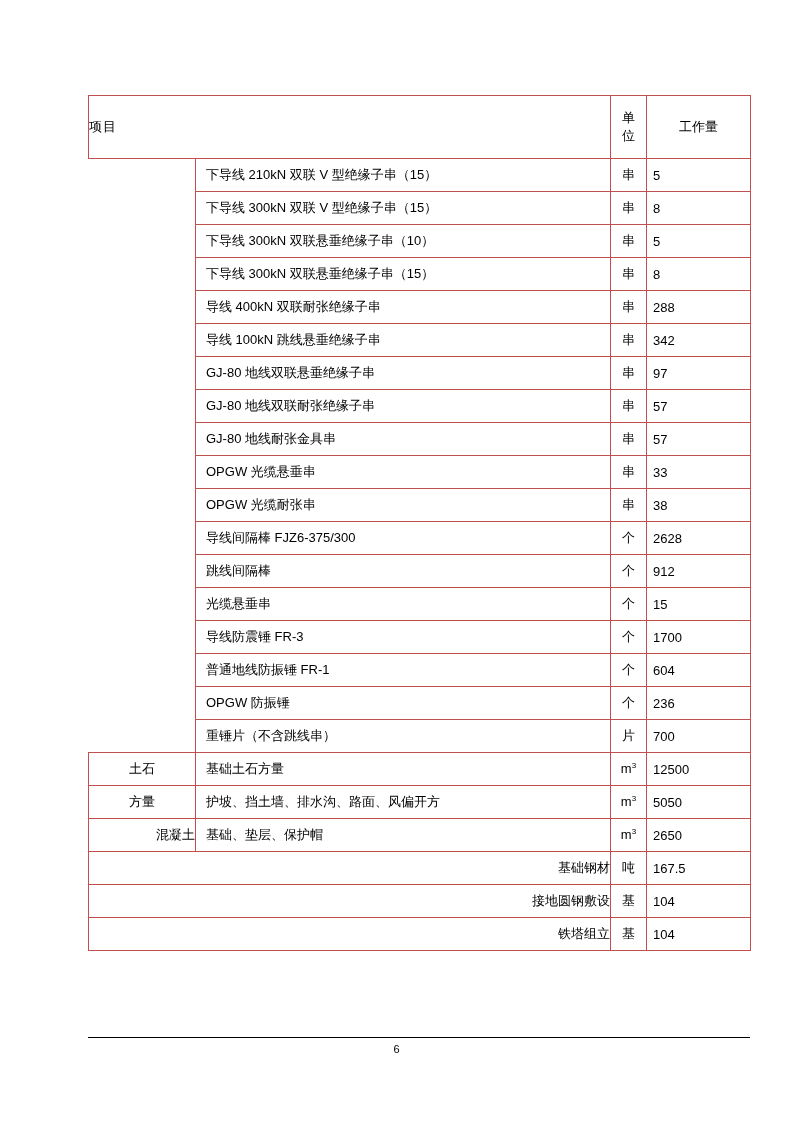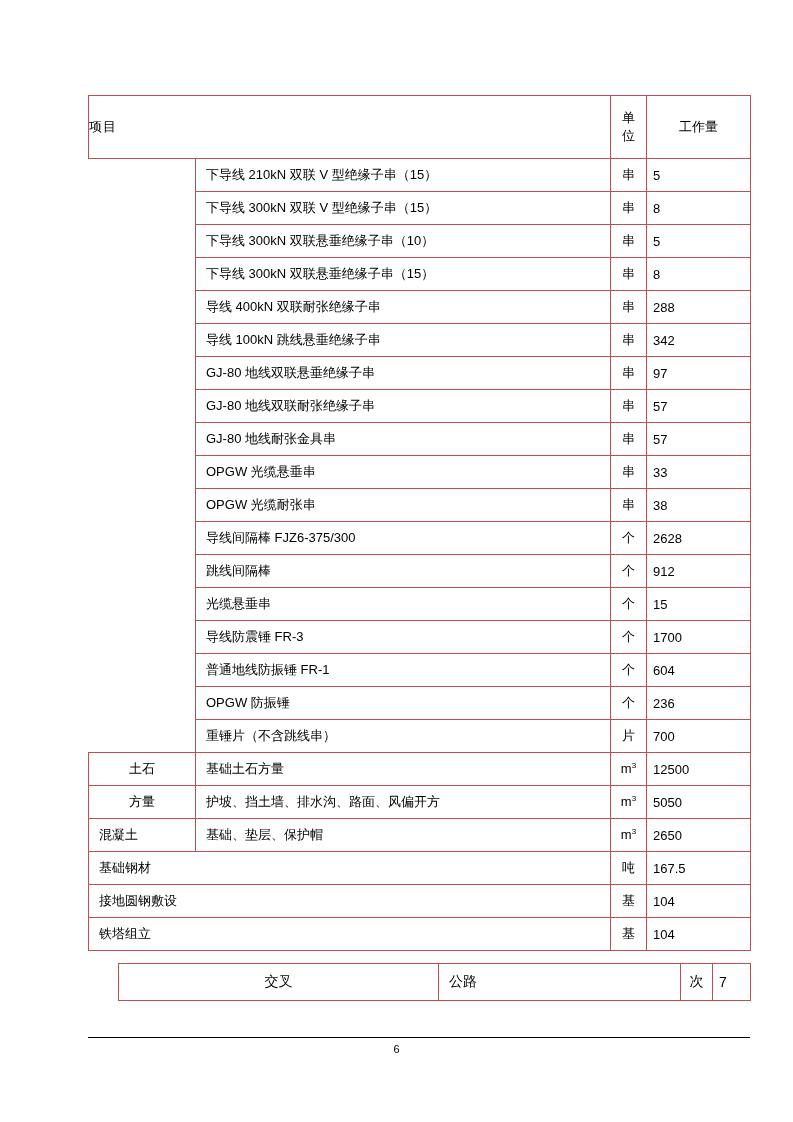--- a/index.html
+++ b/index.html
@@ -80,21 +80,21 @@
     font-size: 13px;
     text-align: left;
   }
   .cat-cell {
     text-align: center;
     font-size: 13.5px;
     padding: 0 4px !important;
     margin-top: 28px;
   }
   .cat-left {
-    text-align: left;
+    text-align: right;
     padding-left: 10px !important;
     font-size: 13.5px;
   }
   .blank-left {
     border-left: none !important;
     border-top: none !important;
     border-bottom: none !important;
     border-right: 1px solid #c0504d !important;
   }
   sup {
@@ -289,35 +289,17 @@
         </tr>
         <tr>
           <td class="cat-left" colspan="2">铁塔组立</td>
           <td class="row-unit">基</td>
           <td class="row-qty">104</td>
         </tr>
       </tbody>
     </table>
   </div>
 
-  <div class="cross-wrap">
-    <table class="cross">
-      <colgroup>
-        <col class="x1">
-          <col class="x2">
-          <col class="x3">
-          <col class="x4">
-      </colgroup>
-      <tbody>
-        <tr>
-          <td class="cross-a">交叉</td>
-          <td class="cross-b">公路</td>
-          <td class="cross-c">次</td>
-          <td class="cross-d">7</td>
-        </tr>
-      </tbody>
-    </table>
-  </div>
 
   <div class="footer-rule"></div>
   <div class="footer-num">6</div>
 
 </div>
 
 </body></html>

